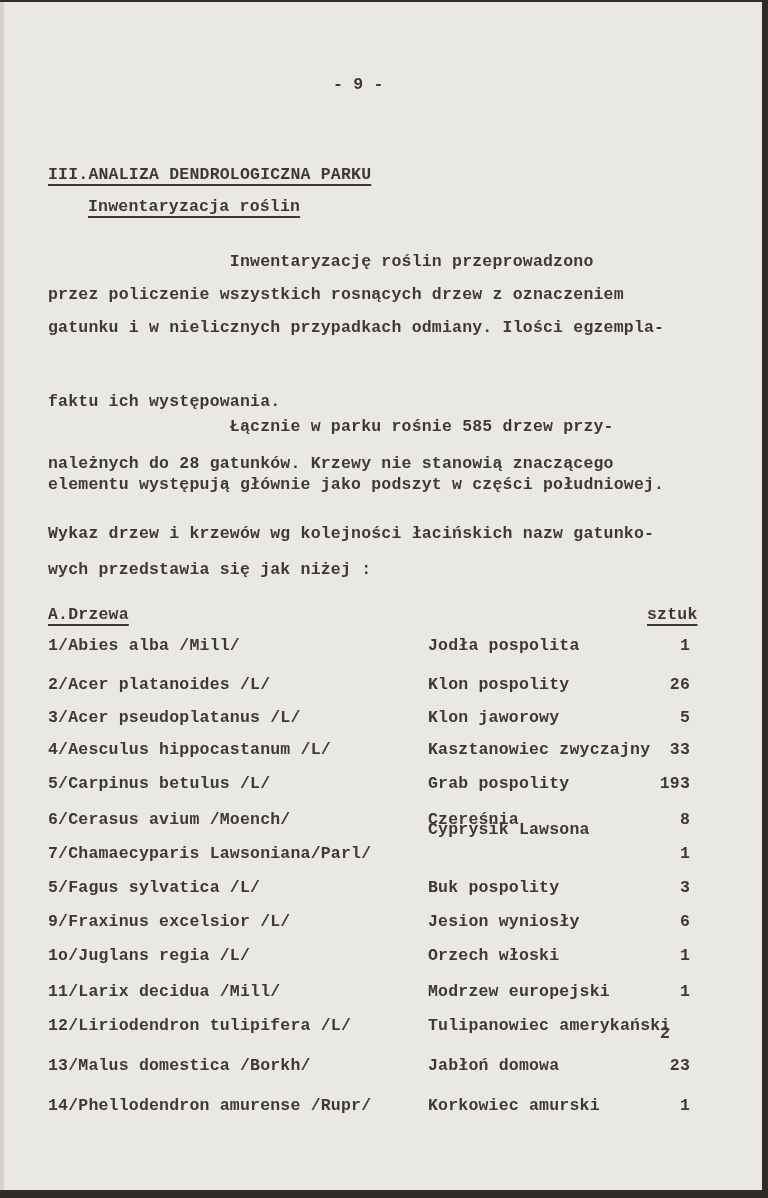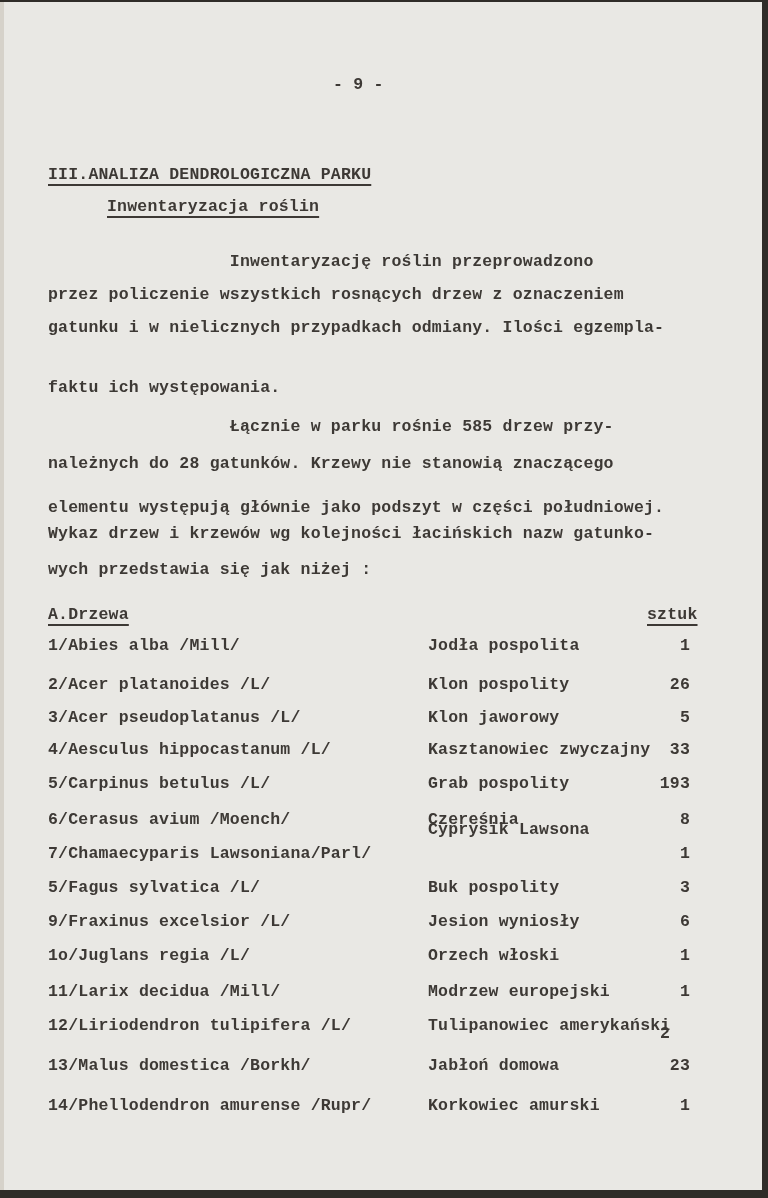--- a/index.html
+++ b/index.html
@@ -19,45 +19,45 @@
       background: #d6d2ca;
     }
     .txt {
       position: absolute; white-space: pre;
       font-size: 16.5px; font-weight: bold; letter-spacing: 0.2px;
       color: #3d3935;
     }
     .u { text-decoration: underline; text-decoration-thickness: 2px; text-underline-offset: 5px; }
     .pagenum { left: 333px; top: 73px; }
     .h1 { left: 48px; top: 163px; font-family: Liberation Mono, monospace; }
-    .h2 { left: 88px; top: 195px; margin-left: 19px; }
+    .h2 { left: 88px; top: 195px; }
     .para { left: 48px; }
     .row-latin { left: 48px; }
     .row-polish { left: 428px; }
     .row-count { left: 640px; width: 50px; text-align: right; }
     .col-head-left { left: 48px; top: 603px; }
     .col-head-right { left: 647px; top: 603px; }
   </style>
 </head>
 <body>
 
 <div class="page">
   <div class="left-strip"></div>
 
   <div class="txt pagenum">- 9 -</div>
   <div class="txt h1 u">III.ANALIZA DENDROLOGICZNA PARKU</div>
   <div class="txt h2 u">Inwentaryzacja roślin</div>
 
   <div class="txt para" style="top:250px">                  Inwentaryzację roślin przeprowadzono</div>
   <div class="txt para" style="top:283px">przez policzenie wszystkich rosnących drzew z oznaczeniem</div>
   <div class="txt para" style="top:316px">gatunku i w nielicznych przypadkach odmiany. Ilości egzempla-</div>
-  <div class="txt para" style="top:376px">faktu ich występowania.</div>
+  <div class="txt para" style="top:390px">faktu ich występowania.</div>
   <div class="txt para" style="top:415px">                  Łącznie w parku rośnie 585 drzew przy-</div>
   <div class="txt para" style="top:452px">należnych do 28 gatunków. Krzewy nie stanowią znaczącego</div>
-  <div class="txt para" style="top:496px">elementu występują głównie jako podszyt w części południowej.</div>
+  <div class="txt para" style="top:473px">elementu występują głównie jako podszyt w części południowej.</div>
   <div class="txt para" style="top:522px">Wykaz drzew i krzewów wg kolejności łacińskich nazw gatunko-</div>
   <div class="txt para" style="top:558px">wych przedstawia się jak niżej :</div>
 
   <div class="txt col-head-left u">A.Drzewa</div>
   <div class="txt col-head-right u">sztuk</div>
 
   <div>
     <div class="txt row-latin" style="top:634px">1/Abies alba /Mill/</div>
     <div class="txt row-polish" style="top:634px">Jodła pospolita</div>
     <div class="txt row-count" style="top:634px">1</div>

